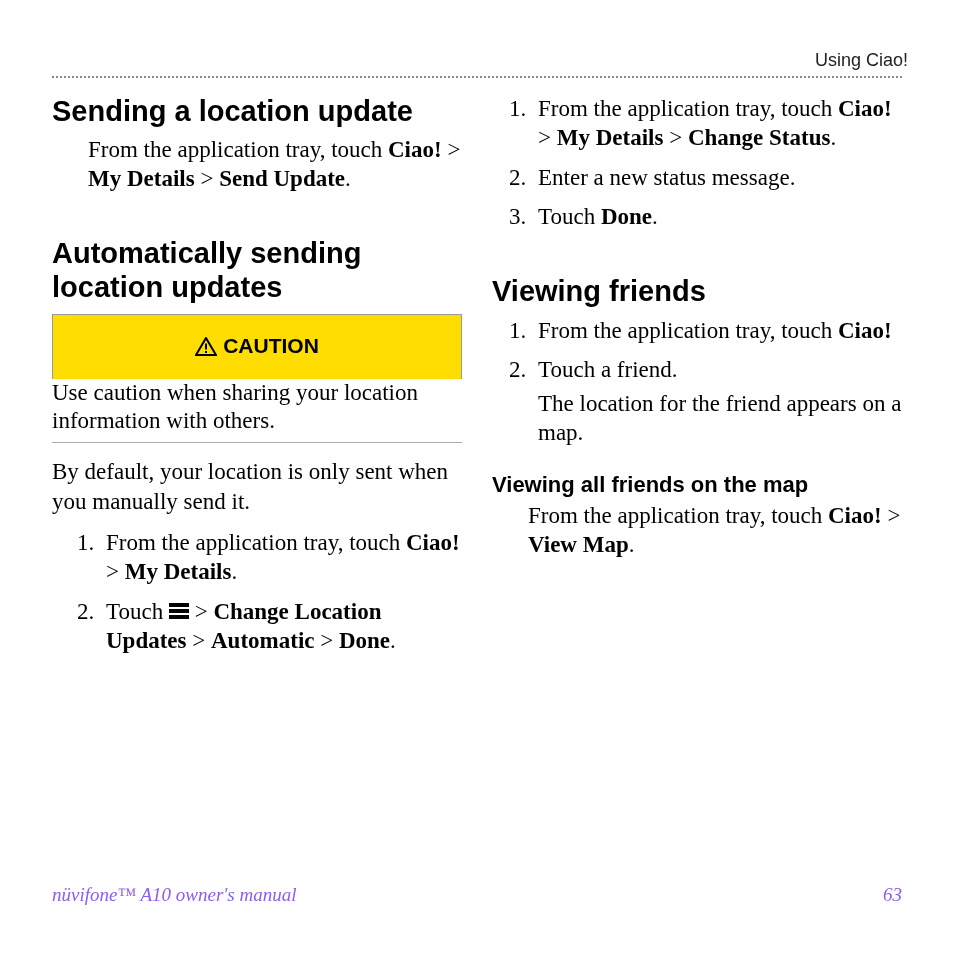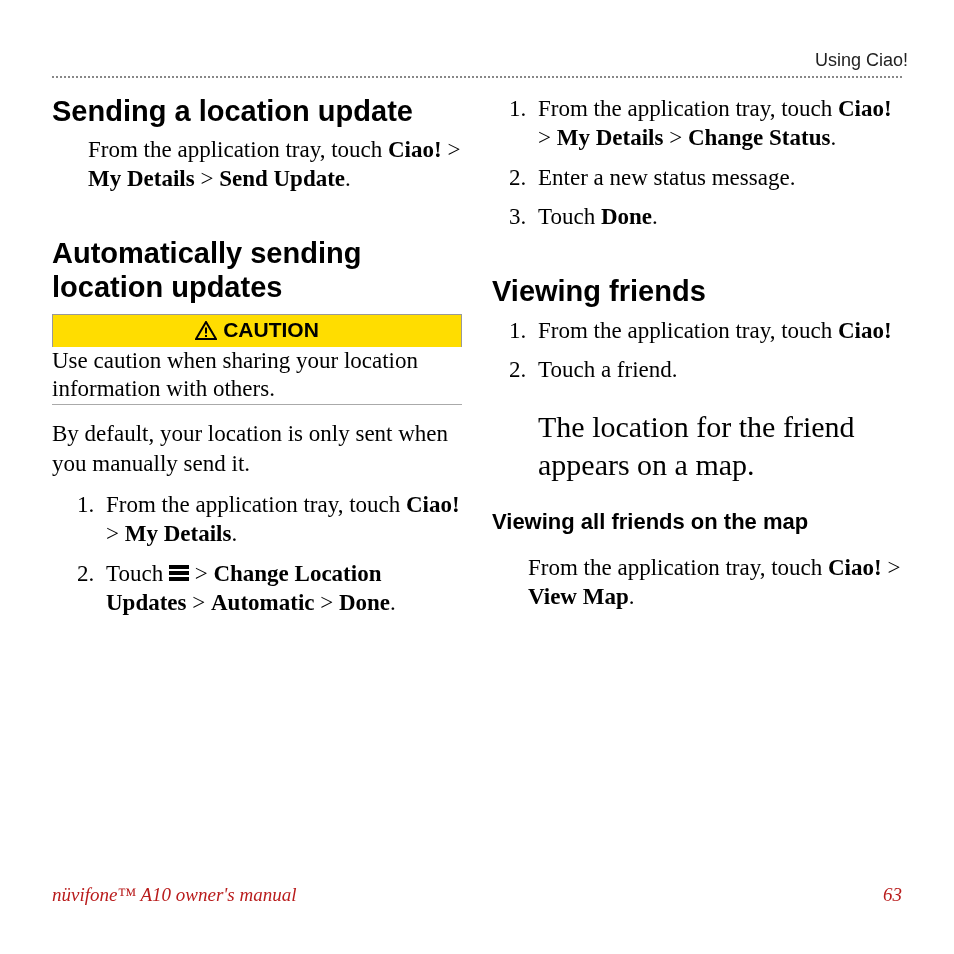--- a/index.html
+++ b/index.html
@@ -40,21 +40,21 @@
     line-height: 1.18;
     margin-bottom: 8px;
     color: #000;
   }
   h3 {
     font-family: Arial, Helvetica, sans-serif;
     font-weight: bold;
     font-size: 22px;
     line-height: 1.2;
     margin-top: 24px;
-    margin-bottom: 19px;
+    margin-bottom: 4px;
   }
   .indent-body {
     margin-left: 36px;
     font-size: 23px;
     line-height: 1.25;
   }
   .body-text {
     font-size: 23px;
     line-height: 1.28;
     margin-bottom: 12px;
@@ -64,44 +64,45 @@
     margin-left: 48px;
     font-size: 23px;
   }
   ol.ol-right { margin-left: 40px; }
   ol li {
     padding-left: 6px;
     margin-bottom: 10px;
     line-height: 1.28;
   }
   ol li .sub {
-    margin-top: 23px;
-    font-size: 30px;
+    margin-top: 4px;
+    font-size: 23px;
   }
   .bold { font-weight: bold; }
   .caution-banner {
     background: #FFDD00;
-    padding: 3px 0;
+    padding: 19px 0;
     text-align: center;
     margin-top: 10px;
     border: 1px solid #999;
     border-bottom: none;
   }
   .caution-inner {
     font-family: Arial, Helvetica, sans-serif;
     font-weight: bold;
     font-size: 21px;
     display: inline-flex;
     align-items: center;
     gap: 6px;
   }
   .caution-text-body {
     font-size: 23px;
     line-height: 1.25;
     border-bottom: 1px solid #aaa;
+    padding-bottom: 6px;
     margin-bottom: 14px;
   }
   .menu-icon {
     display: inline-block;
     width: 20px;
     vertical-align: -2px;
   }
   .menu-icon .bar {
     display: block;
     height: 4px;
@@ -112,21 +113,21 @@
   .footer {
     position: absolute;
     bottom: 48px;
     left: 52px;
     right: 52px;
     display: flex;
     justify-content: space-between;
     font-family: "Times New Roman", Times, serif;
     font-style: italic;
     font-size: 19px;
-    color: #b91c1c;
+    color: #8b5cf6;
   }
   .footer .pagenum { font-style: italic; }
   .tri-icon { display: inline-block; vertical-align: -2px; }
   .tri-icon svg { display: block; }
 </style>
 </head>
 <body>
 
 <div class="header-right">Using Ciao!</div>
 <div class="dotted-rule"></div>

